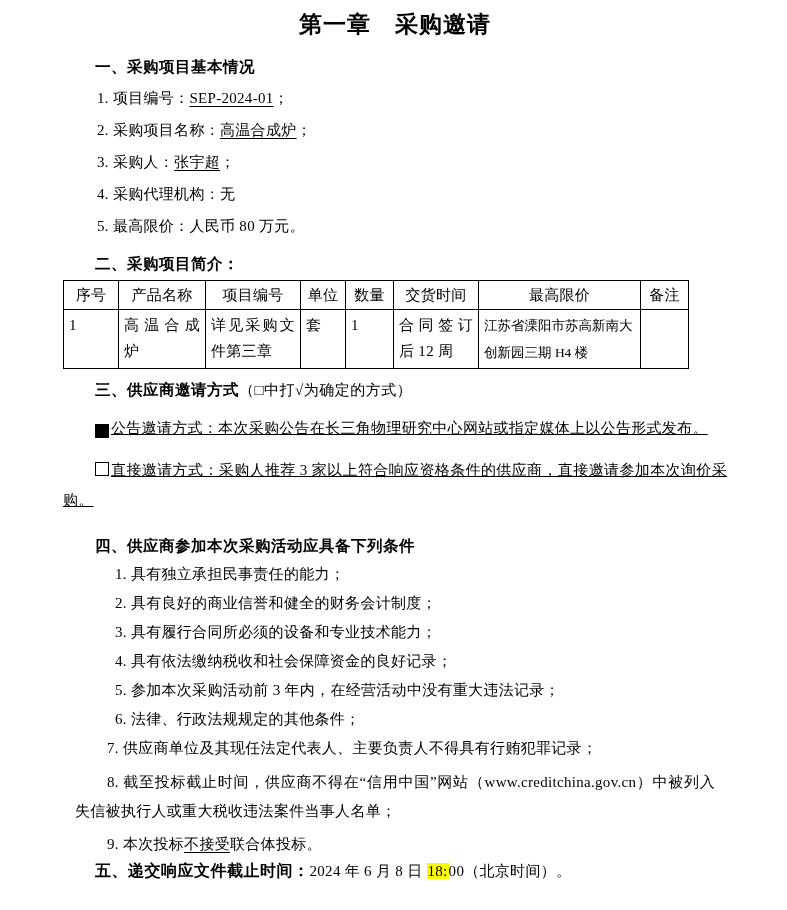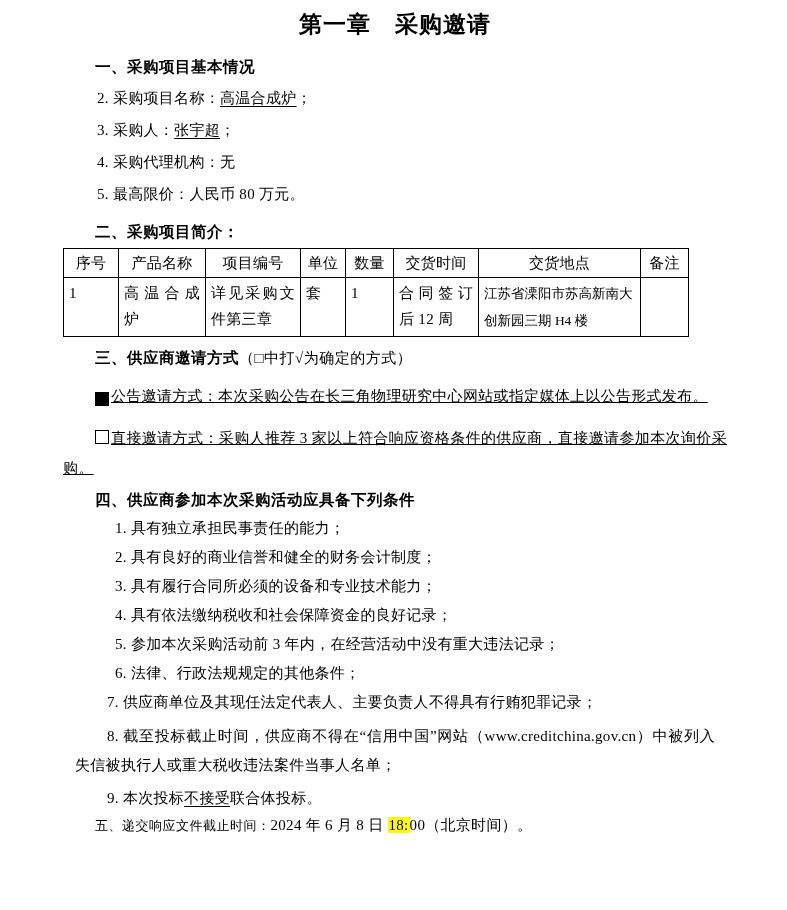--- a/index.html
+++ b/index.html
@@ -45,32 +45,33 @@
   .cb-checked { background:#000; color:#fff; font-size:11px; font-weight:bold; }
   .cb-empty   { border:1.5px solid #000; background:#fff; }
 
   .cond { margin:8px 12px 0; padding-left:40px; line-height:21px; }
   .cond.narrow { padding-left:32px; }
   .cond.wrapline { padding-left:0; text-indent:32px; line-height:29px; text-align:justify; margin-top:9px; }
 
   .sec5-line { margin:5px 0 0; padding-left:32px; line-height:22px; }
   .h5 {
     font-family:"Liberation Sans","DejaVu Sans",sans-serif;
-    font-weight:normal; font-size:13px; letter-spacing:.5px;
+    font-weight:bold; font-size:16px; letter-spacing:.5px;
   }
   .hl { padding:0 1px; }
 </style>
 </head>
 <body>
 
 <div class="page">
 
   <h1 class="doc-title">第一章　采购邀请</h1>
 
   <h2 class="sec-h">一、采购项目基本情况</h2>
+  <p class="kv"><span>1. 项目编号：</span><span class="u">SEP-2024-01</span><span>；</span></p>
   <p class="kv"><span>2. 采购项目名称：</span><span class="u">高温合成炉</span><span>；</span></p>
   <p class="kv"><span>3. 采购人：</span><span class="u">张宇超</span><span>；</span></p>
   <p class="kv">4. 采购代理机构：无</p>
   <p class="kv">5. 最高限价：人民币 80 万元。</p>
 
   <h2 class="sec-h">二、采购项目简介：</h2>
   <table class="info-table">
     <colgroup>
       <col style="width:55px">
         <col style="width:87px">
@@ -82,41 +83,41 @@
         <col style="width:48px">
     </colgroup>
     <tbody>
         <tr>
       <th>序号</th>
       <th>产品名称</th>
       <th>项目编号</th>
       <th>单位</th>
       <th>数量</th>
       <th>交货时间</th>
-      <th>交货地点</th>
+      <th>最高限价</th>
       <th>备注</th>
     </tr>
     <tr>
       <td>1</td>
       <td>高温合成炉</td>
       <td>详见采购文件第三章</td>
       <td>套</td>
       <td>1</td>
       <td>合同签订后 12 周</td>
       <td class="addr">江苏省溧阳市苏高新南大创新园三期 H4 楼</td>
       <td></td>
     </tr>
   </tbody>
     </table>
 
   <h2 class="sec-h" style="margin-top:10px"><span>三、供应商邀请方式</span><span class="note">（□中打√为确定的方式）</span></h2>
   <p class="para"><span class="cb cb-checked"><span>✓</span></span><span>公告邀请方式：本次采购公告在长三角物理研究中心网站或指定媒体上以公告形式发布。</span></p>
   <p class="para"><span class="cb cb-empty"></span><span>直接邀请方式：采购人推荐 3 家以上符合响应资格条件的供应商，直接邀请参加本次询价采购。</span></p>
 
-  <h2 class="sec-h" style="margin-top:6px">四、供应商参加本次采购活动应具备下列条件</h2>
+  <h2 class="sec-h" style="margin-top:20px">四、供应商参加本次采购活动应具备下列条件</h2>
   <p class="cond">1. 具有独立承担民事责任的能力；</p>
   <p class="cond">2. 具有良好的商业信誉和健全的财务会计制度；</p>
   <p class="cond">3. 具有履行合同所必须的设备和专业技术能力；</p>
   <p class="cond">4. 具有依法缴纳税收和社会保障资金的良好记录；</p>
   <p class="cond">5. 参加本次采购活动前 3 年内，在经营活动中没有重大违法记录；</p>
   <p class="cond">6. 法律、行政法规规定的其他条件；</p>
   <p class="cond narrow">7. 供应商单位及其现任法定代表人、主要负责人不得具有行贿犯罪记录；</p>
   <p class="cond wrapline">8. 截至投标截止时间，供应商不得在“信用中国”网站（www.creditchina.gov.cn）中被列入失信被执行人或重大税收违法案件当事人名单；</p>
   <p class="cond narrow"><span>9. 本次投标</span><span class="u">不接受</span><span>联合体投标。</span></p>
 

